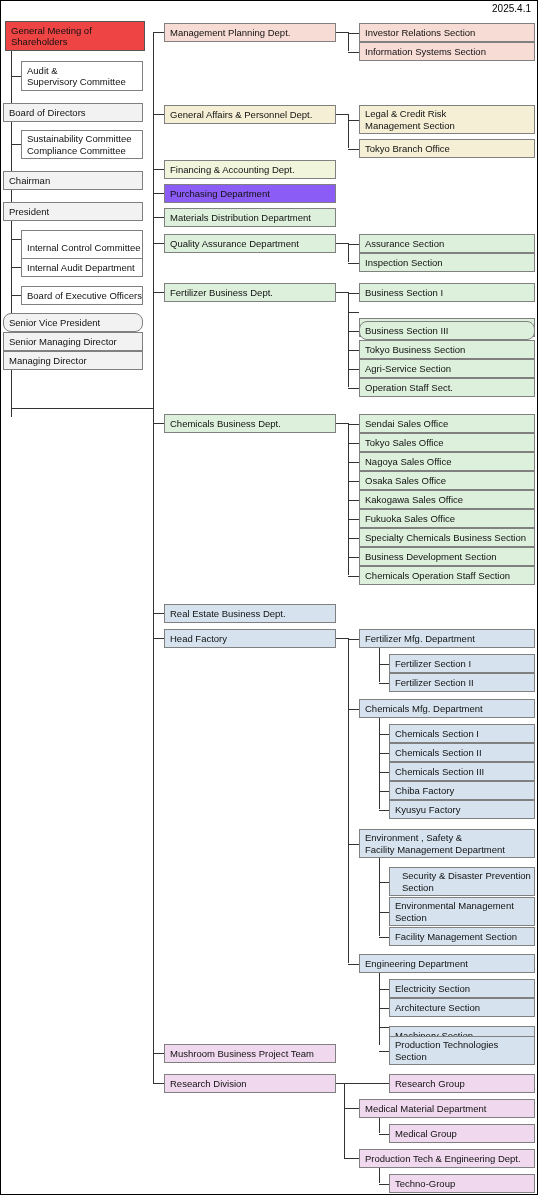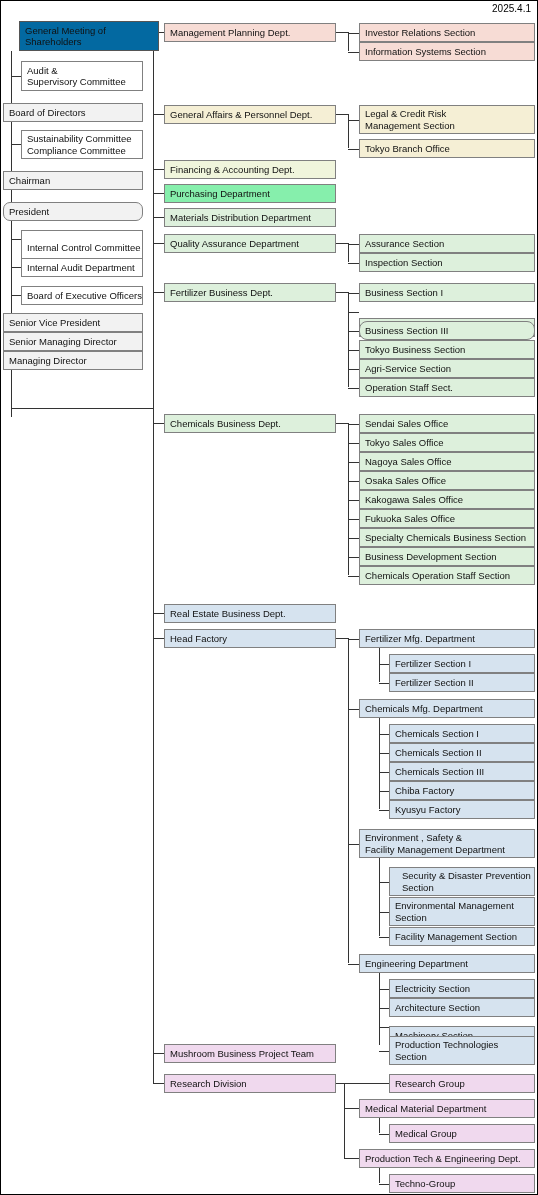--- a/index.html
+++ b/index.html
@@ -145,39 +145,39 @@
       <div class="ln lnh" style="left: 343px; top: 1157px; width: 45px;"></div>
       <div class="ln lnh" style="left: 534px; top: 1107px;"></div>
       <div class="ln lnv" style="left: 378px; top: 1107px; height: 25px;"></div>
       <div class="ln lnh" style="left: 378px; top: 1133px; width: 10px;"></div>
       <div class="ln lnh" style="left: 534px; top: 1157px;"></div>
       <div class="ln lnv" style="left: 378px; top: 1157px; height: 25px;"></div>
       <div class="ln lnh" style="left: 378px; top: 1183px; width: 10px;"></div>
     </div>
 
   <div id="nodes">
-      <div class="node" style="left: 18px; top: 20px; width: 140px; height: 30px; background: #0369a1; border-color: rgb(85, 85, 85);"><span>General Meeting of
+      <div class="node" style="left: 4px; top: 20px; width: 140px; height: 30px; background: #ef4444; border-color: rgb(85, 85, 85);"><span>General Meeting of
 Shareholders</span></div>
       <div class="node" style="left: 20px; top: 60px; width: 122px; height: 30px; background: rgb(255, 255, 255);"><span>Audit &amp;
 Supervisory Committee</span></div>
       <div class="node" style="left: 2px; top: 102px; width: 140px; height: 19px; background: rgb(242, 242, 242);"><span>Board of Directors</span></div>
       <div class="node" style="left: 20px; top: 129px; width: 122px; height: 29px; background: rgb(255, 255, 255);"><span>Sustainability Committee
 Compliance Committee</span></div>
       <div class="node" style="left: 2px; top: 170px; width: 140px; height: 19px; background: rgb(242, 242, 242);"><span>Chairman</span></div>
-      <div class="node" style="left: 2px; top: 201px; width: 140px; height: 19px; background: rgb(242, 242, 242); border-radius: 7px;"><span>President</span></div>
+      <div class="node" style="left: 2px; top: 201px; width: 140px; height: 19px; background: rgb(242, 242, 242);"><span>President</span></div>
       <div class="node" style="left: 20px; top: 229px; width: 122px; height: 36px; background: rgb(255, 255, 255);"><span>Internal Control Committee</span></div>
       <div class="node" style="left: 20px; top: 257px; width: 122px; height: 19px; background: rgb(255, 255, 255);"><span>Internal Audit Department</span></div>
       <div class="node" style="left: 20px; top: 285px; width: 122px; height: 19px; background: rgb(255, 255, 255);"><span>Board of Executive Officers</span></div>
-      <div class="node" style="left: 2px; top: 312px; width: 140px; height: 19px; background: rgb(242, 242, 242);"><span>Senior Vice President</span></div>
+      <div class="node" style="left: 2px; top: 312px; width: 140px; height: 19px; background: rgb(242, 242, 242); border-radius: 8px;"><span>Senior Vice President</span></div>
       <div class="node" style="left: 2px; top: 331px; width: 140px; height: 19px; background: rgb(242, 242, 242);"><span>Senior Managing Director</span></div>
       <div class="node" style="left: 2px; top: 350px; width: 140px; height: 19px; background: rgb(242, 242, 242);"><span>Managing Director</span></div>
       <div class="node" style="left: 163px; top: 22px; width: 172px; height: 19px; background: rgb(247, 220, 213);"><span>Management Planning Dept.</span></div>
       <div class="node" style="left: 163px; top: 104px; width: 172px; height: 19px; background: rgb(245, 239, 213);"><span>General Affairs &amp;  Personnel Dept.</span></div>
       <div class="node" style="left: 163px; top: 159px; width: 172px; height: 19px; background: rgb(240, 245, 220);"><span>Financing &amp; Accounting Dept.</span></div>
-      <div class="node" style="left: 163px; top: 183px; width: 172px; height: 19px; background: #86efac;"><span>Purchasing Department</span></div>
+      <div class="node" style="left: 163px; top: 183px; width: 172px; height: 19px; background: #8b5cf6;"><span>Purchasing Department</span></div>
       <div class="node" style="left: 163px; top: 207px; width: 172px; height: 19px; background: rgb(221, 240, 220);"><span>Materials Distribution Department</span></div>
       <div class="node" style="left: 163px; top: 233px; width: 172px; height: 19px; background: rgb(221, 240, 220);"><span>Quality Assurance Department</span></div>
       <div class="node" style="left: 163px; top: 282px; width: 172px; height: 19px; background: rgb(221, 240, 220);"><span>Fertilizer Business Dept.</span></div>
       <div class="node" style="left: 163px; top: 413px; width: 172px; height: 19px; background: rgb(221, 240, 220);"><span>Chemicals Business Dept.</span></div>
       <div class="node" style="left: 163px; top: 603px; width: 172px; height: 19px; background: rgb(214, 227, 239);"><span>Real Estate Business Dept.</span></div>
       <div class="node" style="left: 163px; top: 628px; width: 172px; height: 19px; background: rgb(214, 227, 239);"><span>Head Factory</span></div>
       <div class="node" style="left: 163px; top: 1043px; width: 172px; height: 19px; background: rgb(240, 217, 238);"><span>Mushroom Business Project Team</span></div>
       <div class="node" style="left: 163px; top: 1073px; width: 172px; height: 19px; background: rgb(240, 217, 238);"><span>Research Division</span></div>
       <div class="node" style="left: 358px; top: 22px; width: 176px; height: 19px; background: rgb(247, 220, 213);"><span>Investor Relations Section</span></div>
       <div class="node" style="left: 358px; top: 41px; width: 176px; height: 19px; background: rgb(247, 220, 213);"><span>Information Systems Section</span></div>

